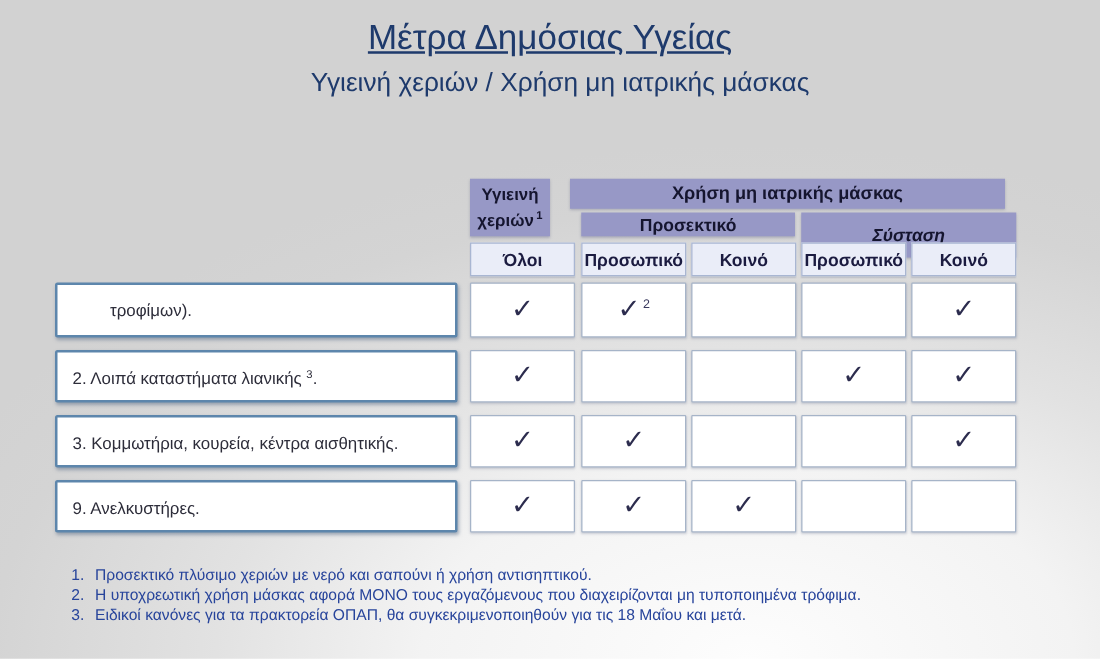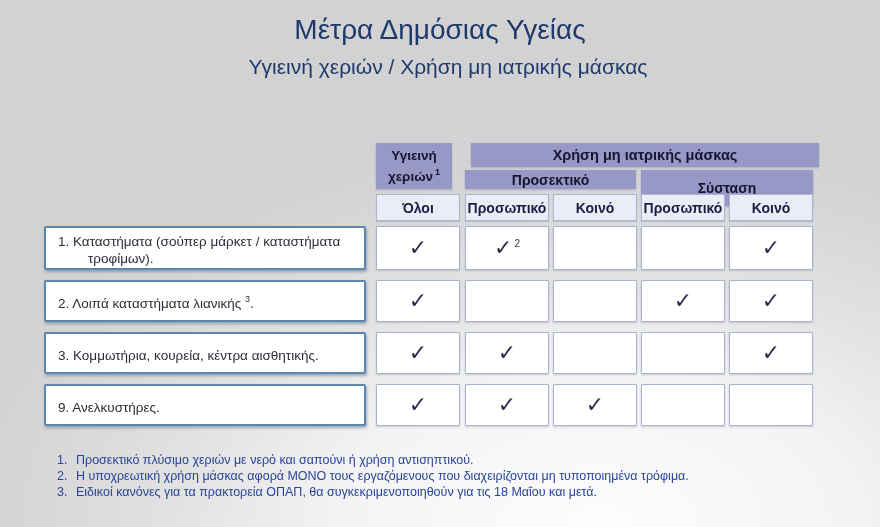--- a/index.html
+++ b/index.html
@@ -10,39 +10,40 @@
   .slide{
     position:relative;width:880px;height:527px;overflow:hidden;
     background:radial-gradient(ellipse 78% 78% at 68% 100%,
       #fdfdfd 0%, #f3f3f3 38%, #e2e2e2 62%, #d4d4d4 88%, #d2d2d2 100%);
   }
   
   .title{
     position:absolute;top:12px;left:0;right:0;margin:0;
     text-align:center;font-size:28px;font-weight:500;line-height:36px;
     color:#1e3a6c;
+    text-decoration:underline;
   }
   .subtitle{
     position:absolute;top:52px;left:16px;right:0;margin:0;
     text-align:center;font-size:21px;font-weight:500;line-height:30px;
     color:#1e3a6c;
   }
   
   .acell{position:absolute;box-sizing:border-box;}
   
   .purple{
     background:#9798c6;
     color:#15152f;font-weight:bold;
     display:flex;align-items:center;justify-content:center;text-align:center;
     box-shadow:0 1px 2px rgba(90,95,130,.35);
   }
-  .hand-cell{left:376px;top:143px;width:76px;height:46px;font-size:13.5px;line-height:16px;padding:2px;}
-  .mask-cell{left:471px;top:143px;width:348px;height:24px;font-size:14.5px;}
+  .hand-cell{left:376px;top:143px;width:64px;height:46px;font-size:13.5px;line-height:16px;padding:2px;}
+  .mask-cell{left:456px;top:143px;width:348px;height:24px;font-size:14.5px;}
   .mand-cell{left:465px;top:170px;width:171px;height:19px;font-size:14px;}
-  .reco-cell{left:641px;top:170px;width:172px;height:36px;font-size:14px;}
+  .reco-cell{left:641px;top:170px;width:172px;height:36px;font-size:14px;font-style:italic;}
   .purple sup{font-size:9px;margin-left:2px;}
   
   .subh{
     top:194px;height:27px;width:84px;
     background:#eaedf8;border:1px solid #a9b6d2;
     color:#1b1b40;font-weight:bold;font-size:14px;
     display:flex;align-items:center;justify-content:center;
     box-shadow:0 1px 1px rgba(120,130,155,.3);
   }
   
@@ -97,21 +98,20 @@
     <div class="acell purple reco-cell">Σύσταση</div>
 
     <div class="acell subh col1">Όλοι</div>
     <div class="acell subh col2">Προσωπικό</div>
     <div class="acell subh col3">Κοινό</div>
     <div class="acell subh col4">Προσωπικό</div>
     <div class="acell subh col5">Κοινό</div>
 
     <div class="acell rowlabel r1">
       <div>
-        <span class="lbl"><span>1. Καταστήματα (σούπερ μάρκετ / καταστήματα</span><sup></sup><span></span></span>
         <span class="lbl2">τροφίμων).</span>
       </div>
     </div>
     <div class="acell check-cell r1 col1">
         <span class="check">✓</span>
       </div>
     <div class="acell check-cell r1 col2">
         <span class="check">✓</span>
         <sup class="cnote">2</sup>
       </div>

